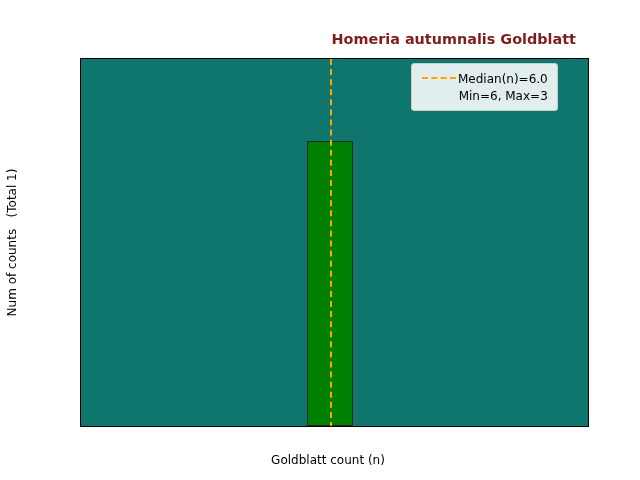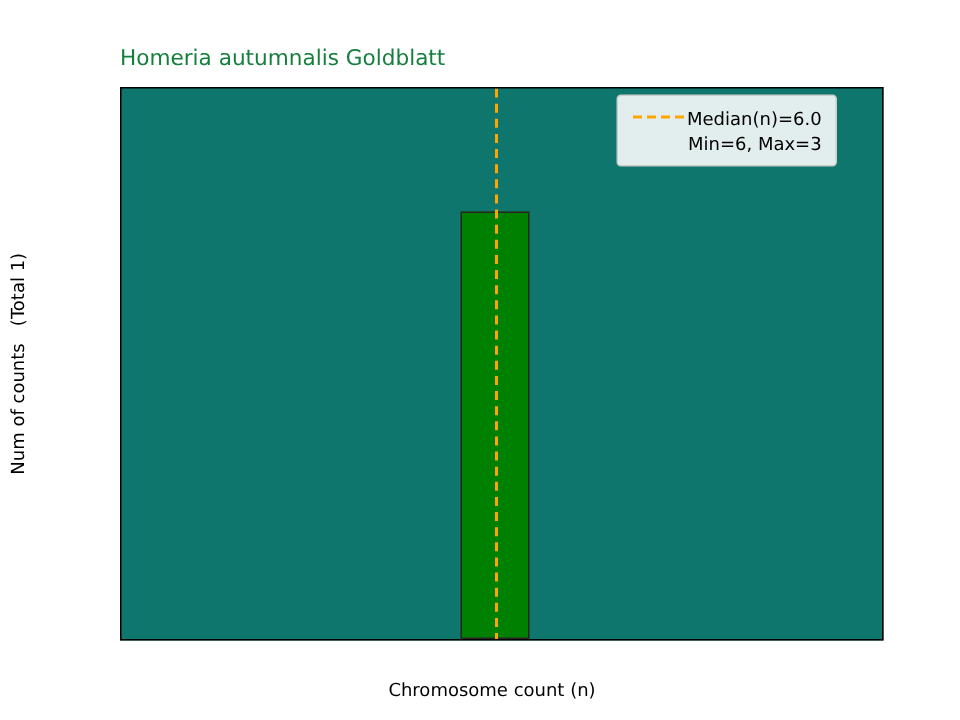--- a/index.html
+++ b/index.html
@@ -22,25 +22,26 @@
     height: 480px;
     background: #ffffff;
   }
 
   
   #chart-title {
     position: absolute;
     left: 80px;
     top: 31px;
     width: 496px;
-    text-align: left;
+    text-align: right;
     font-size: 14.4px;
-    color: #15803d;
+    color: #7f1d1d;
     line-height: 17px;
     white-space: nowrap;
+    font-weight: bold;
   }
 
   
   #plot-area {
     position: absolute;
     left: 80px;
     top: 58px;
     width: 509px;
     height: 369px;
     border: 1.1px solid #000000;
@@ -199,17 +200,17 @@
         <span class="legend-label">Median(n)=6.0</span>
       </div>
       <div class="legend-row">
         <span class="legend-spacer"></span>
         <span class="legend-label">Min=6, Max=3</span>
       </div>
     </div>
 
   </div>
 
-  <div id="xlabel">Chromosome count (n)</div>
+  <div id="xlabel">Goldblatt count (n)</div>
 
   <div id="ylabel">Num of counts   (Total 1)</div>
 
 </div>
 
 </body></html>

